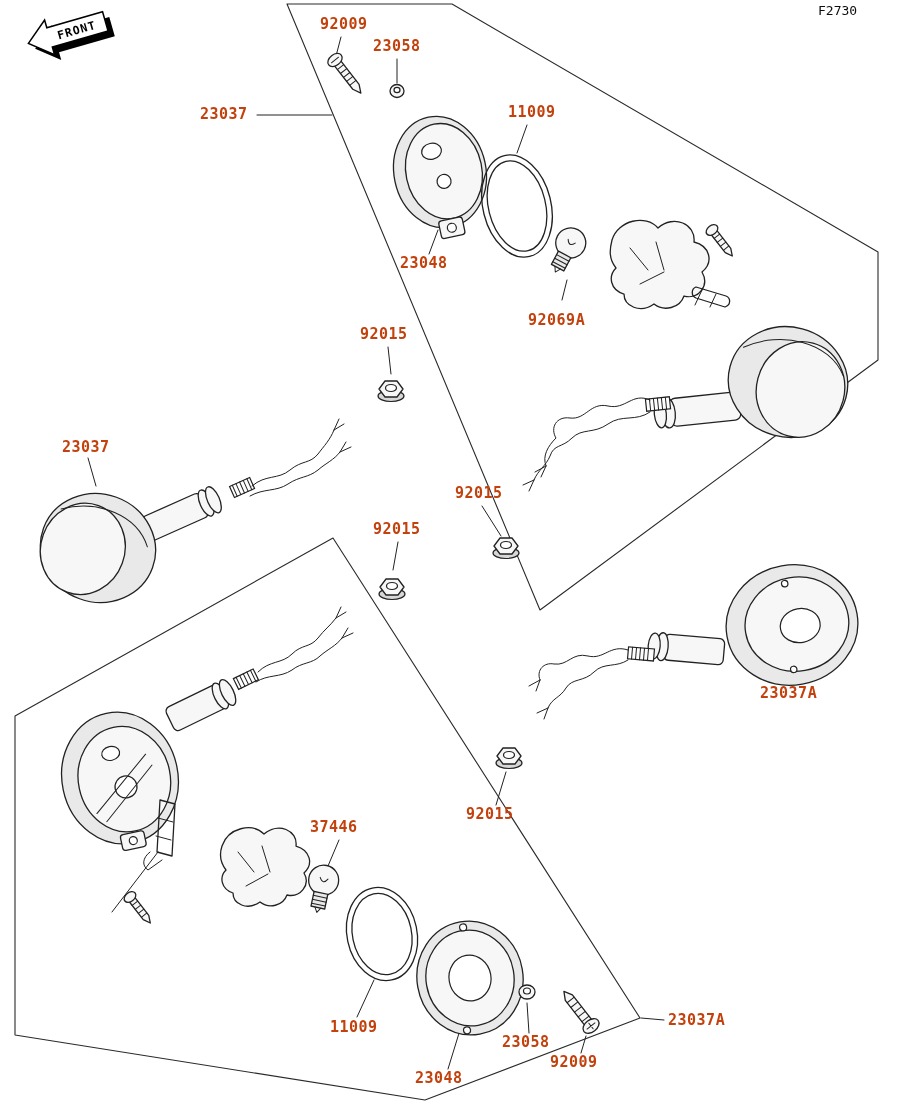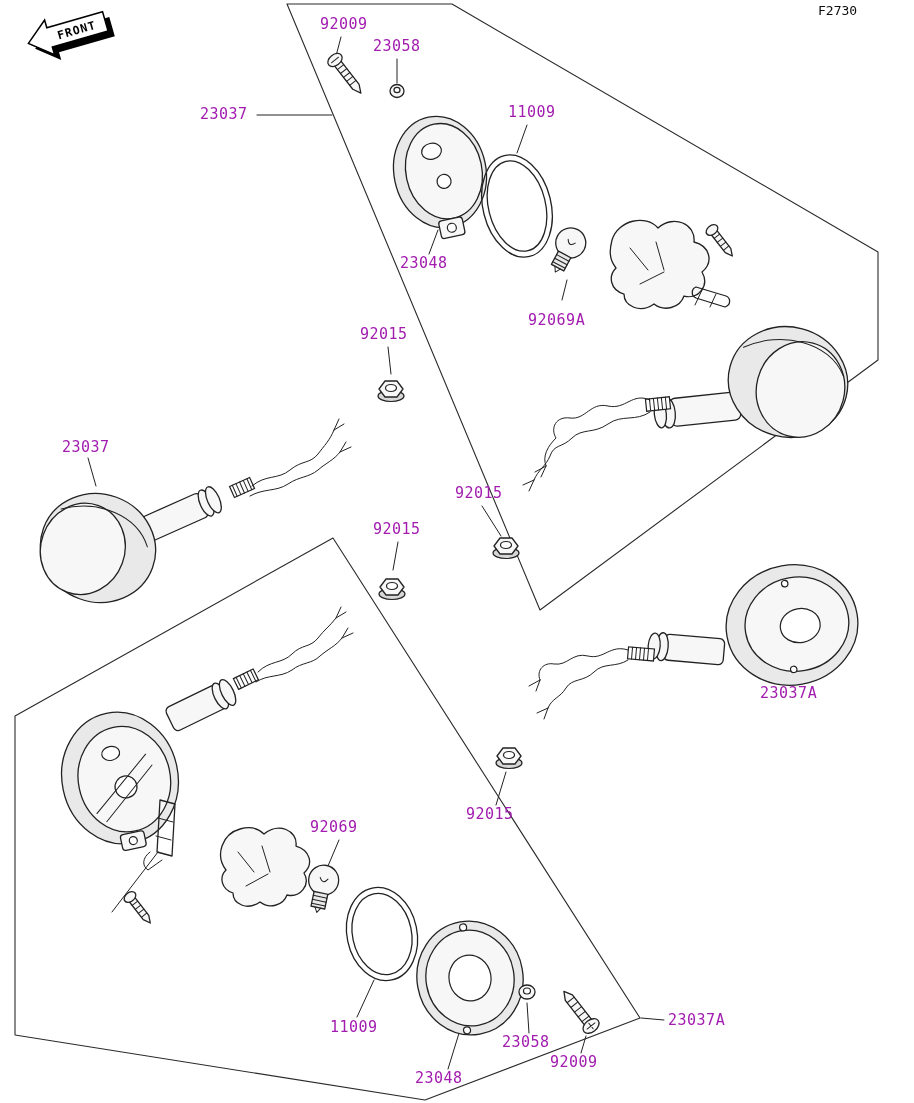--- a/index.html
+++ b/index.html
@@ -2,22 +2,22 @@
 <html><head>
 <meta charset="utf-8">
 <style>
   html,body{margin:0;padding:0;background:#ffffff;}
   .stage{
     position:relative;width:914px;height:1103px;background:#ffffff;overflow:hidden;
     font-family:"DejaVu Sans Mono","Liberation Mono",monospace;
   }
   .stage svg{position:absolute;left:0;top:0;}
   .plabel{
-    position:absolute;font-weight:normal;font-size:15px;letter-spacing:.5px;
-    color:#a21caf;white-space:nowrap;line-height:1;
+    position:absolute;font-weight:bold;font-size:15px;letter-spacing:.5px;
+    color:#c2410c;white-space:nowrap;line-height:1;
   }
   .figcode{
     position:absolute;left:818px;top:3px;font-weight:normal;font-size:13px;color:#0d0d0d;
   }
   .ln{fill:none;stroke:#222;stroke-width:1.3;stroke-linecap:round;stroke-linejoin:round;}
   .thin{stroke-width:1;}
   .fillA{fill:#e9e9e9;stroke:#222;stroke-width:1.3;stroke-linejoin:round;}
   .fillB{fill:#f7f7f7;stroke:#222;stroke-width:1.3;stroke-linejoin:round;}
   .white{fill:#ffffff;stroke:#222;stroke-width:1.2;}
   .dark{fill:#d7d7d7;stroke:#222;stroke-width:1.2;}
@@ -289,20 +289,20 @@
   <div class="plabel" style="left:200px;top:107px">23037</div>
   <div class="plabel" style="left:508px;top:105px">11009</div>
   <div class="plabel" style="left:400px;top:256px">23048</div>
   <div class="plabel" style="left:528px;top:313px">92069A</div>
   <div class="plabel" style="left:360px;top:327px">92015</div>
   <div class="plabel" style="left:62px;top:440px">23037</div>
   <div class="plabel" style="left:455px;top:486px">92015</div>
   <div class="plabel" style="left:373px;top:522px">92015</div>
   <div class="plabel" style="left:760px;top:686px">23037A</div>
   <div class="plabel" style="left:466px;top:807px">92015</div>
-  <div class="plabel" style="left:310px;top:820px">92069</div>
+  <div class="plabel" style="left:310px;top:820px">37446</div>
   <div class="plabel" style="left:330px;top:1020px">11009</div>
   <div class="plabel" style="left:502px;top:1035px">23058</div>
   <div class="plabel" style="left:550px;top:1055px">92009</div>
   <div class="plabel" style="left:415px;top:1071px">23048</div>
   <div class="plabel" style="left:668px;top:1013px">23037A</div>
 
 </div>
 
 </body></html>

